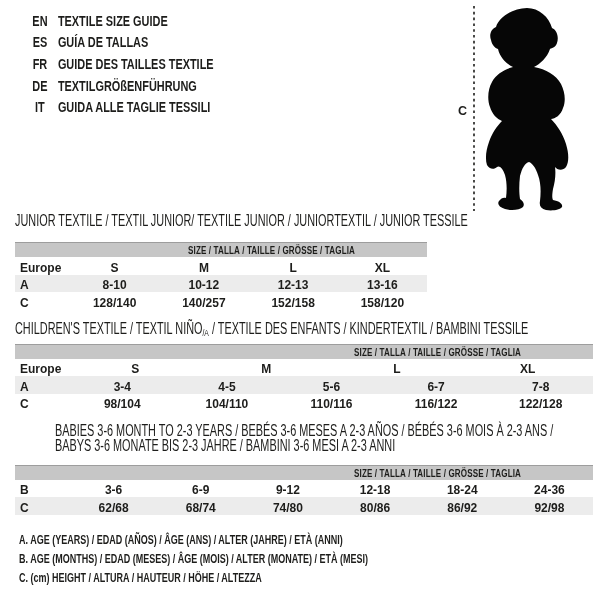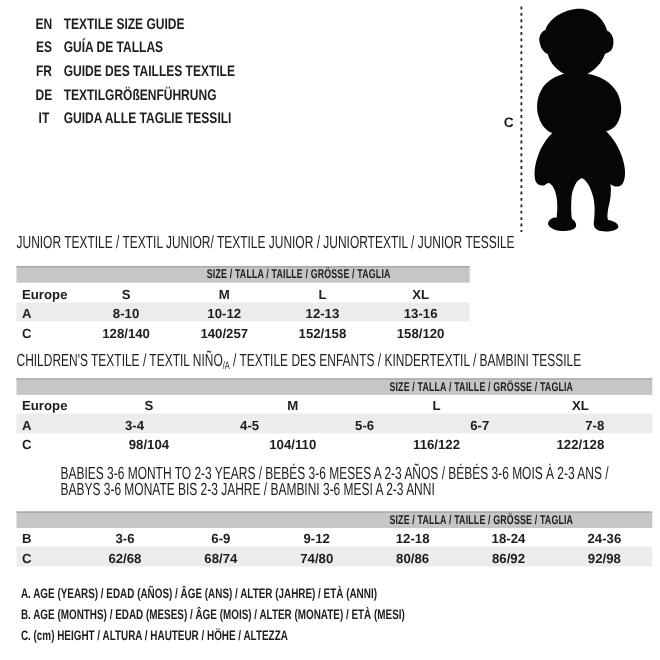--- a/index.html
+++ b/index.html
@@ -167,20 +167,21 @@
       <div class="tcell">3-4</div>
       <div class="tcell">4-5</div>
       <div class="tcell">5-6</div>
       <div class="tcell">6-7</div>
       <div class="tcell">7-8</div>
     </div>
     <div class="trow">
       <div class="tlabel">C</div>
       <div class="tcell">98/104</div>
       <div class="tcell">104/110</div>
+      <div class="tcell">110/116</div>
       <div class="tcell">116/122</div>
       <div class="tcell">122/128</div>
     </div>
   </div>
 
   <div class="ttl two-line" style="top:424px;">
     <span class="sq">BABIES 3-6 MONTH TO 2-3 YEARS / BEBÉS 3-6 MESES A 2-3 AÑOS / BÉBÉS 3-6 MOIS À 2-3 ANS /</span><br>
     <span class="sq">BABYS 3-6 MONATE BIS 2-3 JAHRE / BAMBINI 3-6 MESI A 2-3 ANNI</span>
   </div>
   <div class="tbl" style="top:464.5px;width:578px;">

